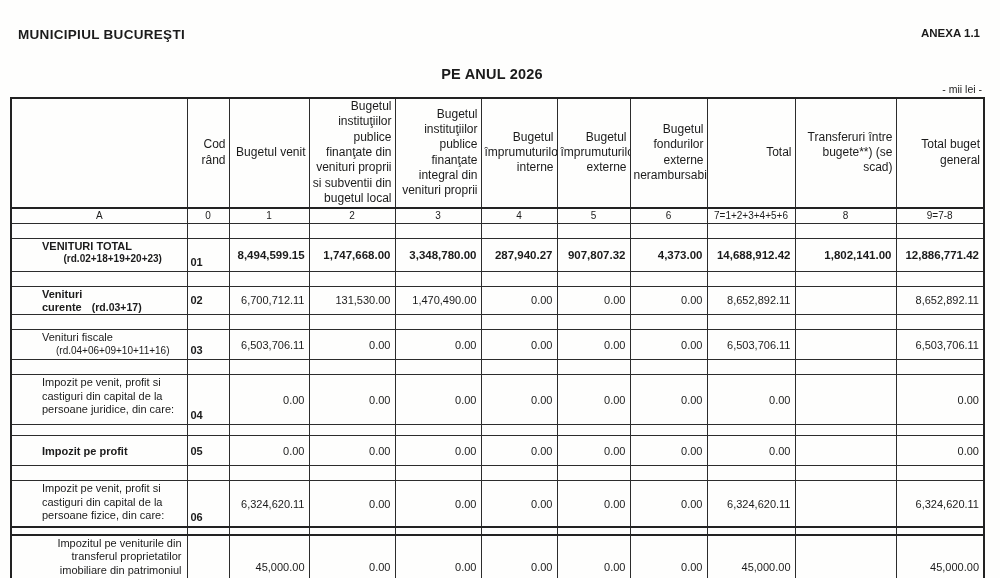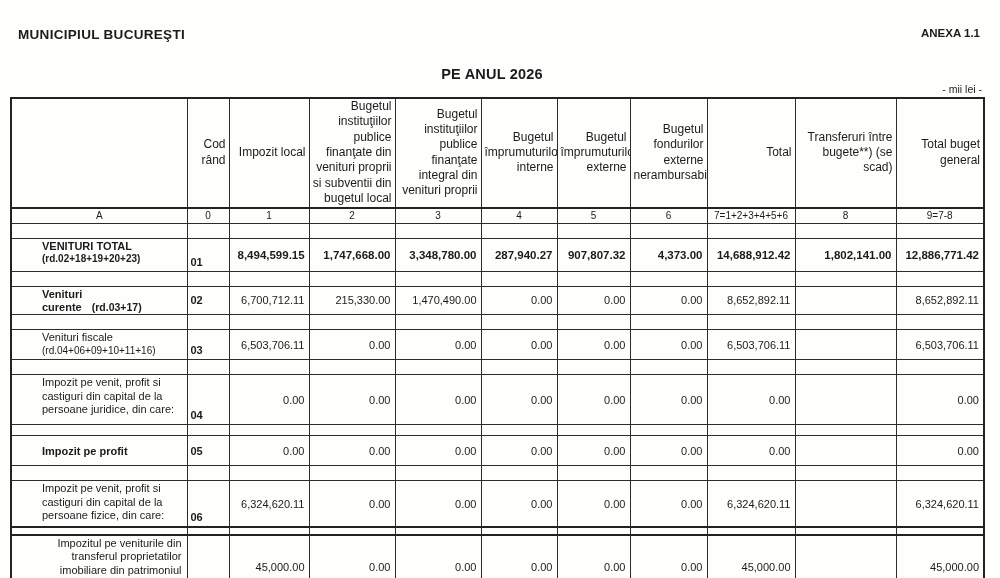--- a/index.html
+++ b/index.html
@@ -13,21 +13,21 @@
   table{position:absolute;left:10px;top:97px;width:973px;border-collapse:collapse;table-layout:fixed;border:2px solid #222;}
   td,th{border:1px solid #2c2c2c;padding:0 3px;overflow:hidden;}
   th{font-weight:normal;font-size:12px;text-align:right;vertical-align:middle;line-height:1.28;}
   .h-head{height:93px;}
   .code-row td{height:14px;font-size:10px;text-align:center;padding:0;border-top:2px solid #222;}
   .sp td{padding:0;}
   .sp15 td{height:14px;}
   .sp11 td{height:10px;}
   .sp6 td{height:6px;}
   .lblcell{font-size:11px;vertical-align:top;line-height:1.22;padding-top:1px;padding-left:30px;}
-  .lblcell .formula{display:block;font-size:10px;}
+  .lblcell .formula{display:block;font-size:10px;text-align:center;}
   .inlinef .formula{display:inline;margin-left:10px;font-size:10.5px;}
   .codcell{font-size:11px;font-weight:bold;vertical-align:bottom;padding-bottom:3px;}
   .mid .codcell,.mid .lblcell{vertical-align:middle;padding-bottom:0;font-weight:bold;}
   .val{font-size:11px;text-align:right;vertical-align:middle;padding-right:4px;}
   .r01{font-weight:bold;}
   .r01 .val{font-size:11.5px;padding-left:8px;}
   .r01 .formula{font-weight:bold;}
   .h33{height:33px;} .h18{height:18px;} .h30{height:30px;margin-left:28px;} .h50{height:50px;}
   .h17{height:30px;} .h46{height:46px;} .h64{height:64px;border-radius:13px;}
   .rightlbl .lblcell{text-align:right;padding-right:5px;}
@@ -54,21 +54,21 @@
         <col style="width:77px">
       <col style="width:88px">
         <col style="width:101px">
         <col style="width:88px">
     </colgroup>
 
     <tbody>
         <tr class="h-head">
       <th></th>
       <th>Cod rând</th>
-      <th>Impozit  local</th>
+      <th>Bugetul  venit</th>
       <th>Bugetul instituţiilor publice finanţate din venituri proprii si subventii din bugetul local</th>
       <th>Bugetul instituţiilor publice finanţate integral din venituri proprii</th>
       <th>Bugetul împrumuturilor interne</th>
       <th>Bugetul împrumuturilor externe</th>
       <th>Bugetul fondurilor externe nerambursabile</th>
       <th>Total</th>
       <th>Transferuri între bugete**)   (se scad)</th>
       <th>Total buget general</th>
     </tr>
 
@@ -125,21 +125,21 @@
           <td></td>
           <td></td>
           <td></td>
           <td></td>
         </tr>
 
     <tr class="h18 mid inlinef">
       <td class="lblcell"><span>Venituri curente</span><span class="formula">(rd.03+17)</span></td>
       <td class="codcell">02</td>
       <td class="val">6,700,712.11</td>
-      <td class="val">215,330.00</td>
+      <td class="val">131,530.00</td>
       <td class="val">1,470,490.00</td>
       <td class="val">0.00</td>
       <td class="val">0.00</td>
       <td class="val">0.00</td>
       <td class="val">8,652,892.11</td>
       <td class="val"></td>
       <td class="val">8,652,892.11</td>
     </tr>
 
     <tr class="sp sp15">

